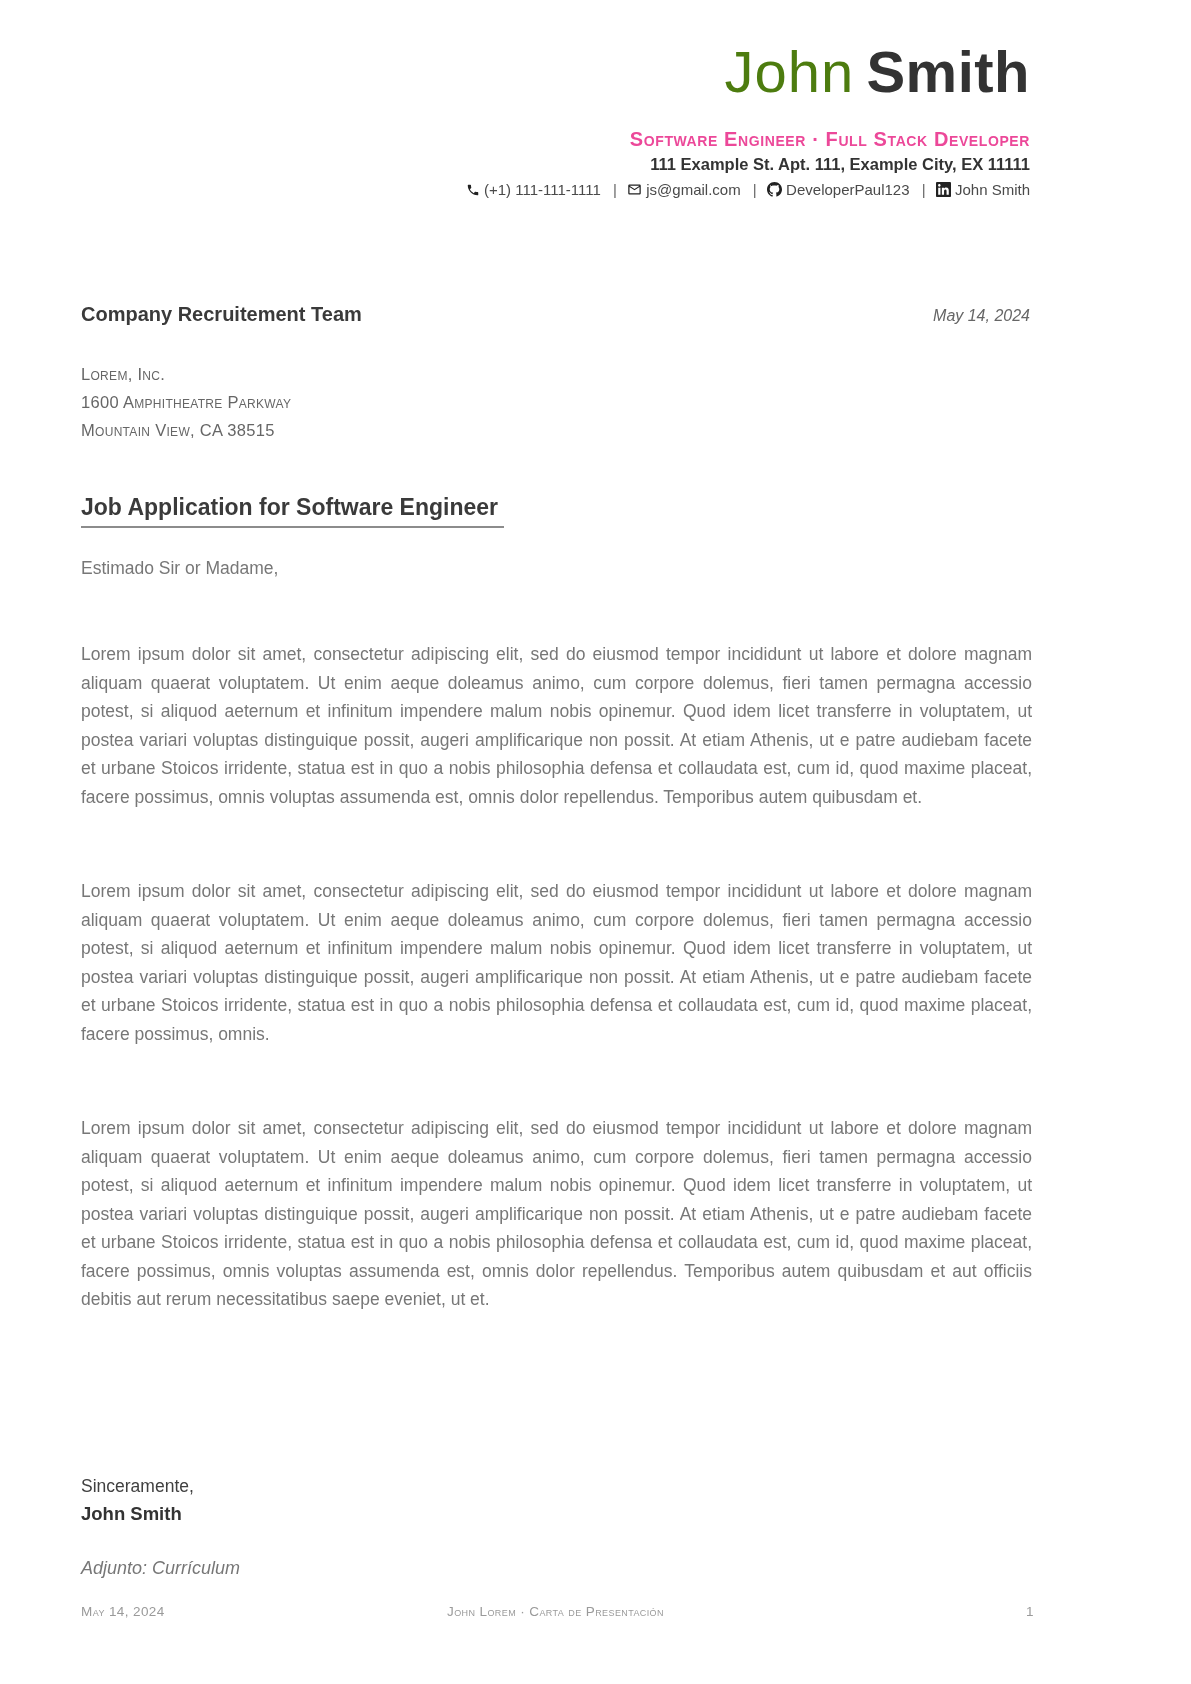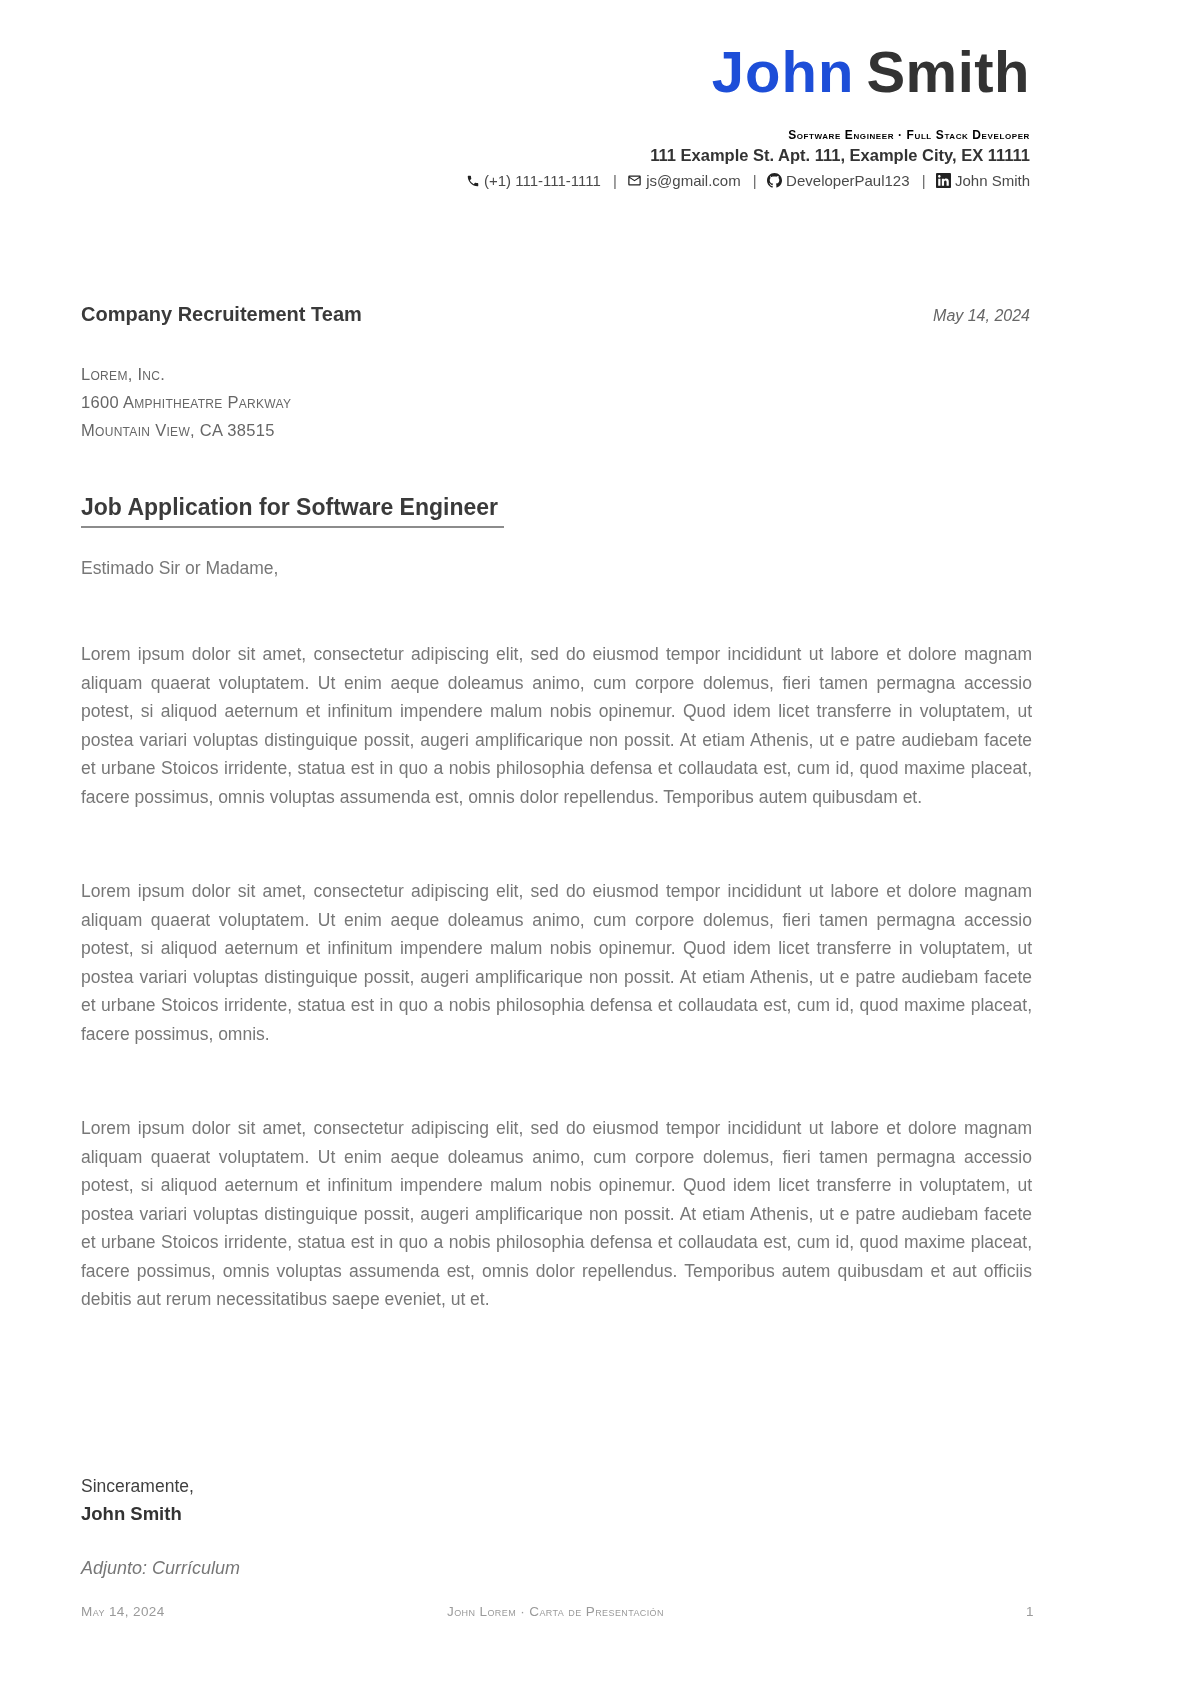--- a/index.html
+++ b/index.html
@@ -11,29 +11,29 @@
     font-family:"Liberation Sans", sans-serif;
     overflow:hidden;
   }
   
   .header{
     position:absolute;top:40px;right:161px;left:81px;
     text-align:right;
   }
   .name{line-height:64px;white-space:nowrap;}
   .name .first{
-    font-size:58px;font-weight:700;color:#1d4ed8;letter-spacing:1px;
+    font-size:58px;font-weight:400;color:#4d7c0f;letter-spacing:1px;
   }
   .name .last{
     font-size:58px;font-weight:700;color:#333333;margin-left:12px;letter-spacing:0.5px;
   }
   .tagline{
     margin-top:9px;
     font-variant:small-caps;
-    font-size:12px;font-weight:600;color:#000000;letter-spacing:0.6px;
+    font-size:20px;font-weight:600;color:#ec4899;letter-spacing:0.6px;
   }
   .postal{
     margin-top:4px;
     font-size:16.5px;font-weight:700;color:#333333;
   }
   .contacts{
     margin-top:7px;
     font-size:15px;color:#4a4a4a;
   }
   .contact-item{white-space:nowrap;text-align:right;}

